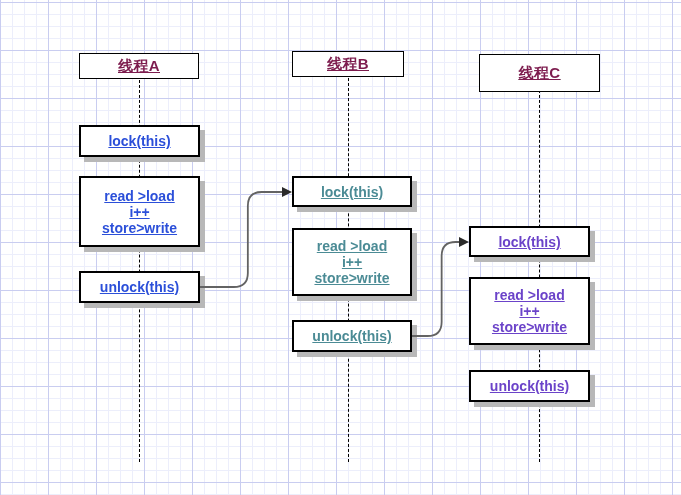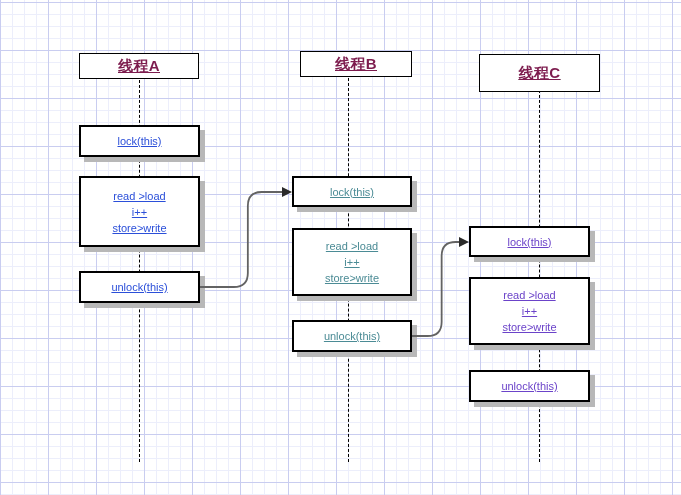--- a/index.html
+++ b/index.html
@@ -63,22 +63,22 @@
     background: #ffffff;
     border: 2.2px solid #000000;
     box-shadow: 5px 5px 0 0 #b8b8b8;
     display: flex;
     flex-direction: column;
     align-items: center;
     justify-content: center;
     z-index: 4;
   }
   .act-box .line {
-    font-size: 11px;
-    font-weight: normal;
+    font-size: 14px;
+    font-weight: bold;
     text-decoration: underline;
     line-height: 16px;
     white-space: nowrap;
   }
   .c-blue  .line { color: #2b4fd9; }
   .c-teal  .line { color: #4b8b95; }
   .c-purple .line { color: #6b43c9; }
 
   
   .connector {
@@ -99,21 +99,21 @@
 </head>
 <body>
 
 <div id="canvas">
     <div class="lifeline" style="left: 139px; top: 80px; height: 382px;"></div>
     <div class="lifeline" style="left: 348px; top: 78px; height: 384px;"></div>
     <div class="lifeline" style="left: 539px; top: 80px; height: 382px;"></div>
     <div class="header-box" style="left: 79px; top: 53px; width: 120px; height: 26px;">
       <span class="htxt">线程A</span>
     </div>
-    <div class="header-box" style="left: 300px; top: 51px; width: 112px; height: 26px;">
+    <div class="header-box" style="left: 292px; top: 51px; width: 112px; height: 26px;">
       <span class="htxt">线程B</span>
     </div>
     <div class="header-box" style="left: 479px; top: 54px; width: 121px; height: 38px;">
       <span class="htxt">线程C</span>
     </div>
     <div class="act-box c-blue" style="left: 79px; top: 125px; width: 121px; height: 32px;">
       <span class="line">lock(this)</span>
     </div>
     <div class="act-box c-blue" style="left: 79px; top: 176px; width: 121px; height: 71px;">
       <span class="line">read &gt;load</span>

